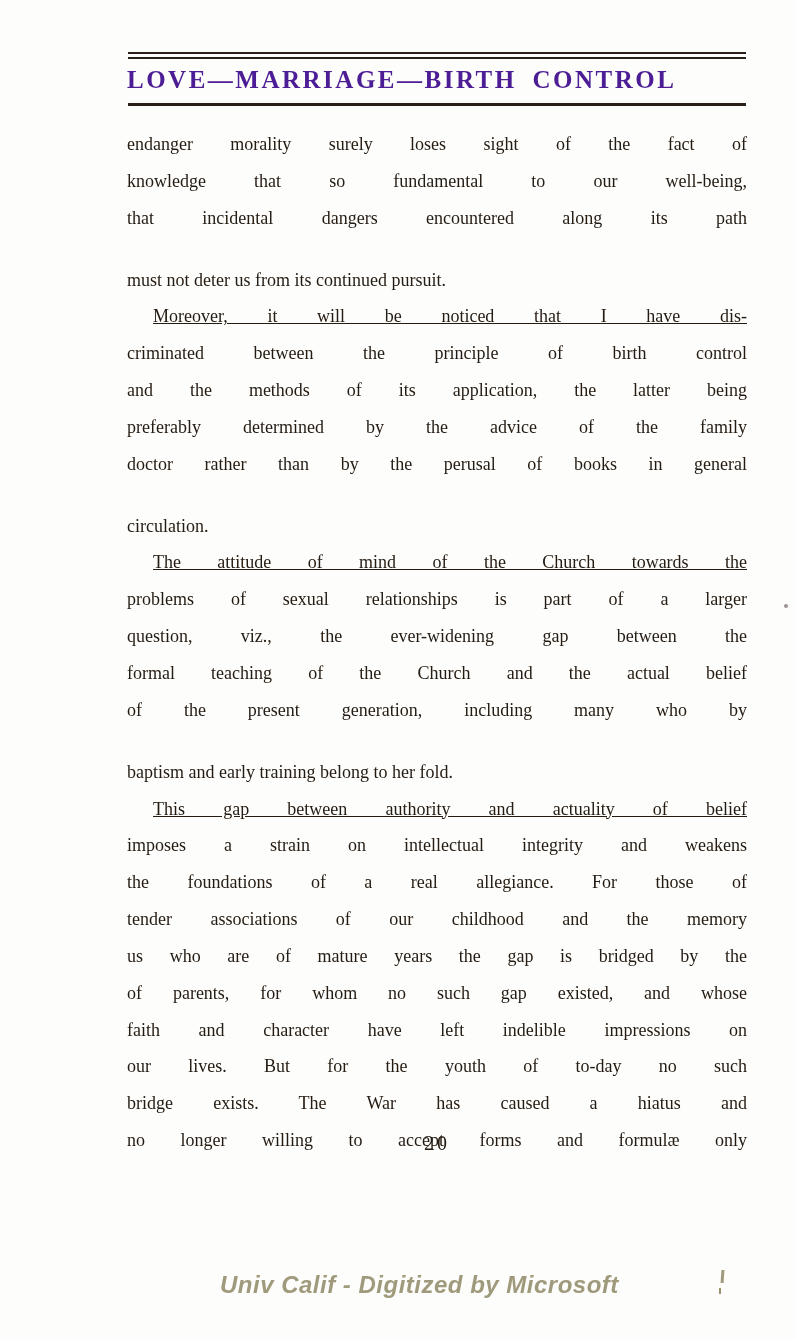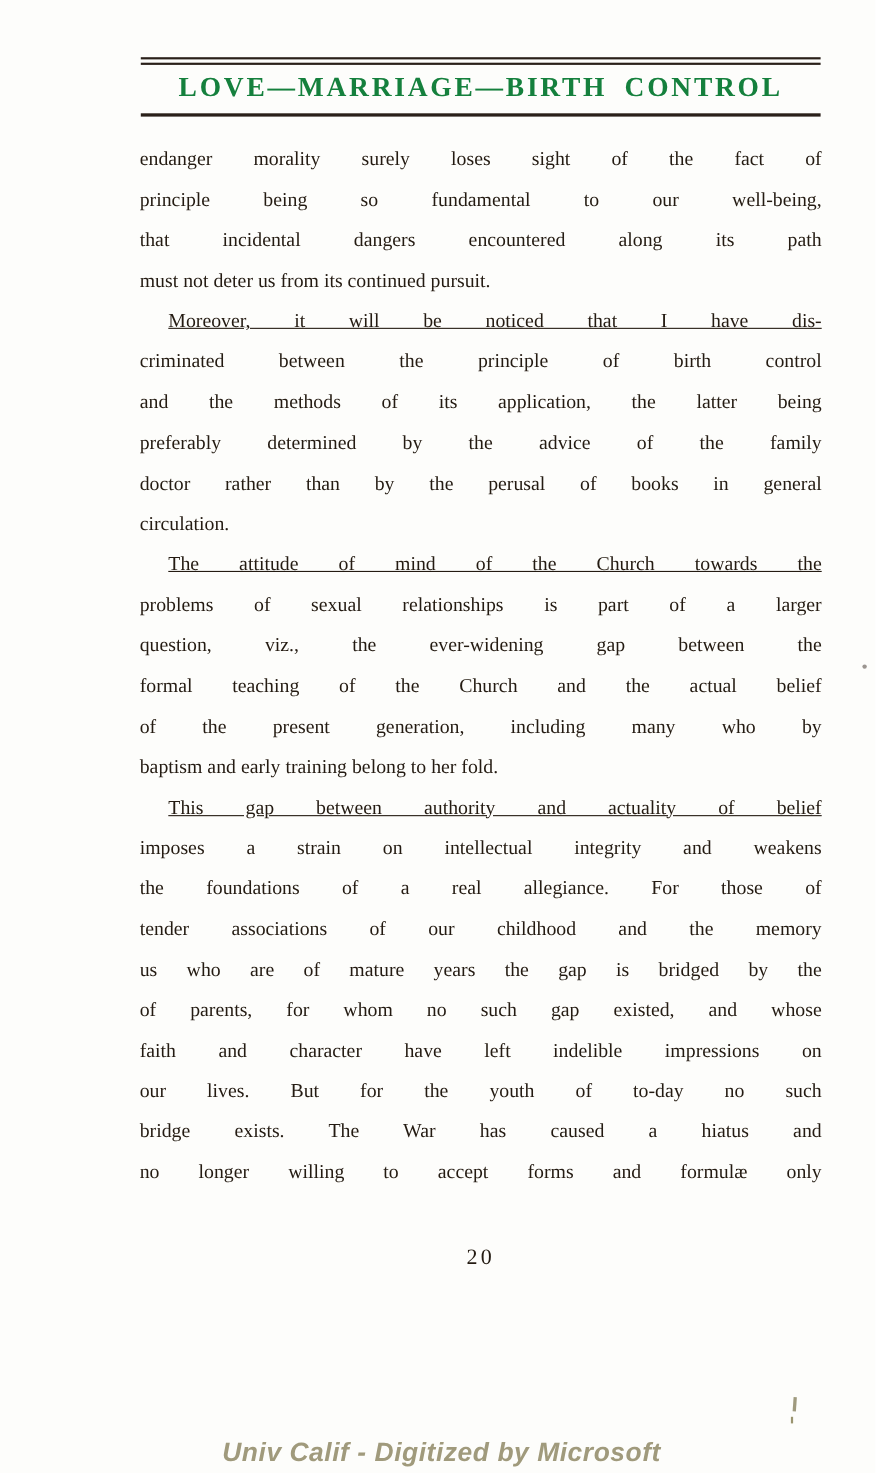--- a/index.html
+++ b/index.html
@@ -23,26 +23,26 @@
     width: 618px;
     height: 3px;
     border-top: 2px solid #2a2019;
     border-bottom: 2px solid #2a2019;
   }
   .running-head {
     position: absolute;
     left: 127px;
     top: 66px;
     width: 620px;
-    text-align: center;
+    text-align: left;
     font-size: 25px;
     font-weight: bold;
     letter-spacing: 2.5px;
     word-spacing: 7px;
-    color: #15803d;
+    color: #4c1d95;
     white-space: nowrap;
   }
   .rule-single {
     position: absolute;
     left: 128px;
     top: 103px;
     width: 618px;
     height: 3px;
     background: #2a2019;
   }
@@ -55,47 +55,47 @@
     line-height: 36.85px;
   }
   .text-line {
     text-align: justify;
     text-align-last: justify;
     white-space: normal;
   }
   .text-line.pend {
     text-align: center;
     text-align-last: left;
+    margin-top: 25px;
   }
   .text-line.ind {
     text-indent: 26px;
     text-decoration: underline;
   }
   .page-number {
     position: absolute;
     left: 127px;
     top: 1132px;
     width: 620px;
     text-align: center;
     font-size: 20px;
     letter-spacing: 3px;
     color: #241b12;
   }
   .watermark {
     position: absolute;
-    left: 202px;
+    left: 220px;
     top: 1271px;
     font-family: "Liberation Sans", "DejaVu Sans", sans-serif;
     font-style: italic;
     font-weight: bold;
     font-size: 24px;
     letter-spacing: 0.5px;
     color: #a09a7c;
     white-space: nowrap;
-    margin-top: 36px;
   }
   .artifact-1 {
     position: absolute;
     left: 721px;
     top: 1270px;
     width: 3px;
     height: 13px;
     background: #8e8867;
     transform: rotate(4deg);
     opacity: 0.85;
@@ -126,21 +126,21 @@
 
   <div class="rule-double"></div>
 
   <div class="running-head">LOVE—MARRIAGE—BIRTH CONTROL</div>
 
   <div class="rule-single"></div>
 
   <div class="page-body">
 
     <div class="text-line">endanger morality surely loses sight of the fact of</div>
-    <div class="text-line">principle being so fundamental to our well-being,</div>
+    <div class="text-line">knowledge that so fundamental to our well-being,</div>
     <div class="text-line">that incidental dangers encountered along its path</div>
     <div class="text-line pend">must not deter us from its continued pursuit.</div>
 
     <div class="text-line ind">Moreover, it will be noticed that I have dis-</div>
     <div class="text-line">criminated between the principle of birth control</div>
     <div class="text-line">and the methods of its application, the latter being</div>
     <div class="text-line">preferably determined by the advice of the family</div>
     <div class="text-line">doctor rather than by the perusal of books in general</div>
     <div class="text-line pend">circulation.</div>
 

